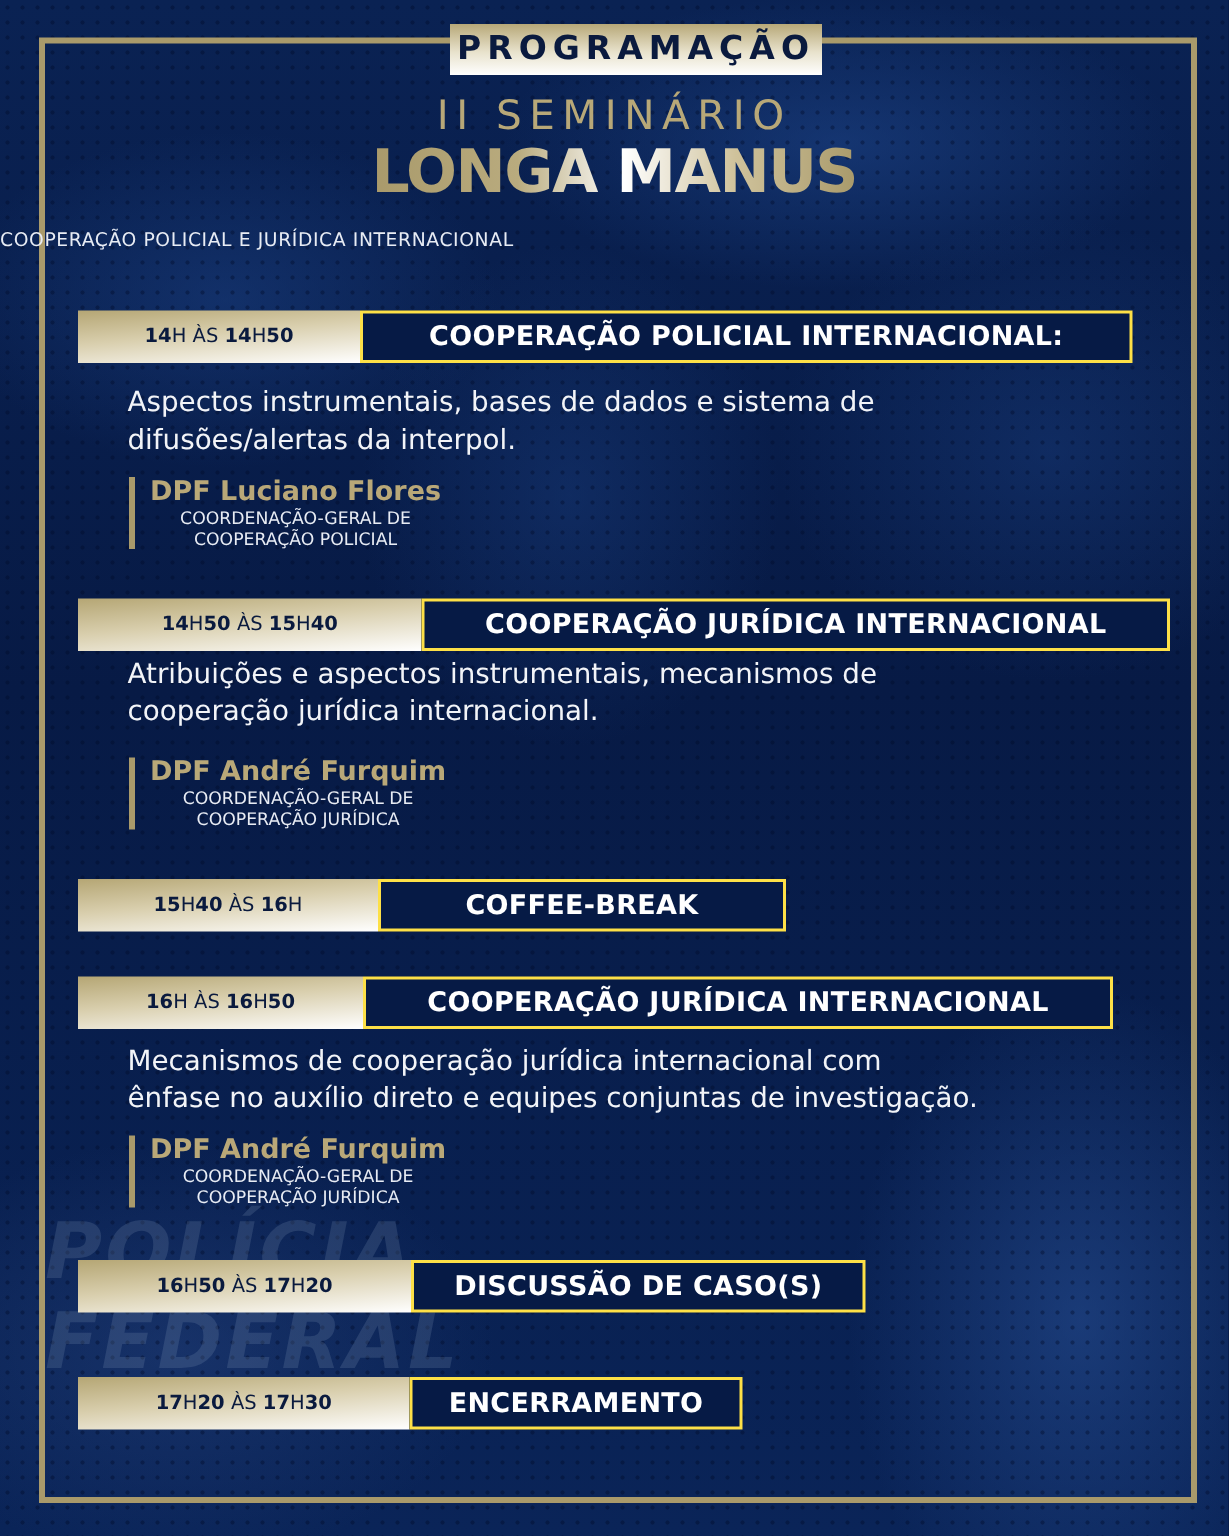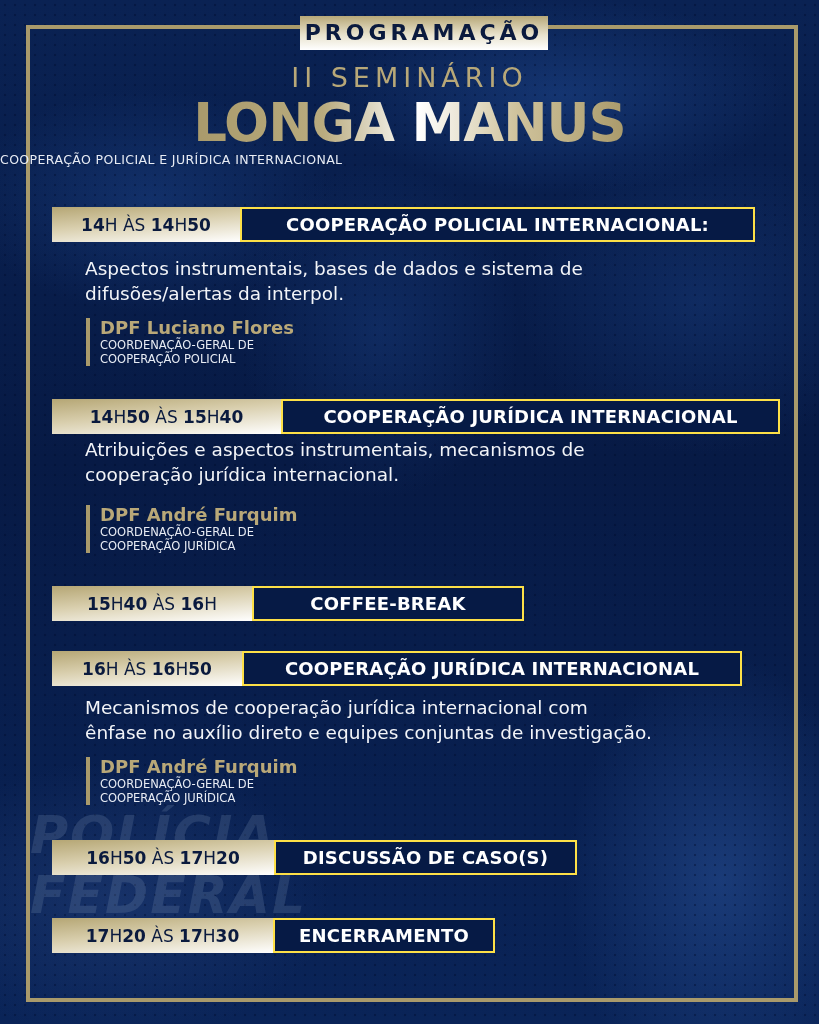--- a/index.html
+++ b/index.html
@@ -64,21 +64,21 @@
       color: #b8a878;
     }
     .brand {
       position: absolute;
       left: 0; width: 819px; top: 92px;
       text-align: center;
     }
     .brand span {
       font-family: "DejaVu Sans", sans-serif;
       font-weight: bold;
-      font-size: 53px;
+      font-size: 40px;
       letter-spacing: -1px;
       background: linear-gradient(90deg, #a99a6b 0%, #b9ab7e 30%, #ffffff 52%, #cfc29b 75%, #a99a6b 100%);
       -webkit-background-clip: text;
       background-clip: text;
       color: transparent;
     }
     .subtitle {
       position: absolute;
       left: 0; width: 819px; top: 152px;
       text-align: left;
@@ -89,21 +89,21 @@
     .row {
       position: absolute;
       left: 52px;
       display: flex;
       height: 35px;
     }
     .time {
       height: 35px;
       background: linear-gradient(175deg, #b5a674 0%, #d9cfae 45%, #ffffff 100%);
       color: #0a1a3e;
-      font-size: 17px;
+      font-size: 13px;
       display: flex; align-items: center; justify-content: center;
       white-space: nowrap;
     }
     .time b { font-weight: bold; }
     .time .thin { font-weight: normal; }
     .title {
       height: 35px;
       border: 2px solid #fde047;
       background: #061a45;
       color: #ffffff;
@@ -132,20 +132,21 @@
       font-weight: bold;
       font-size: 18px;
       color: #b9a878;
       line-height: 20px;
     }
     .speaker .role {
       font-size: 11.5px;
       line-height: 14px;
       color: #e8ecf4;
       text-transform: uppercase;
+      text-align: center;
     }
   </style>
 </head>
 <body>
 
 <div class="bg"></div>
 <div class="dots"></div>
 <div class="watermark" style="top:805px;">POLÍCIA</div>
 <div class="watermark" style="top:865px;">FEDERAL</div>
 

